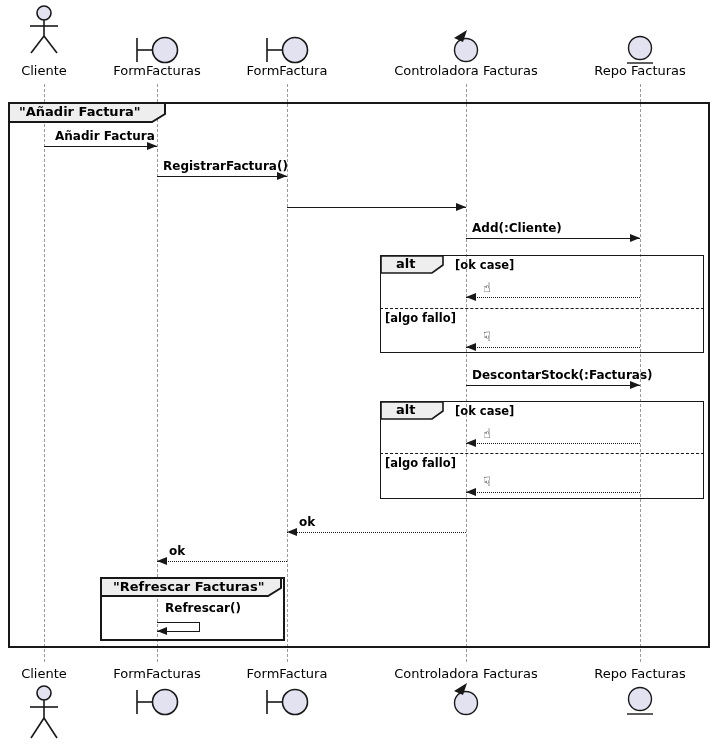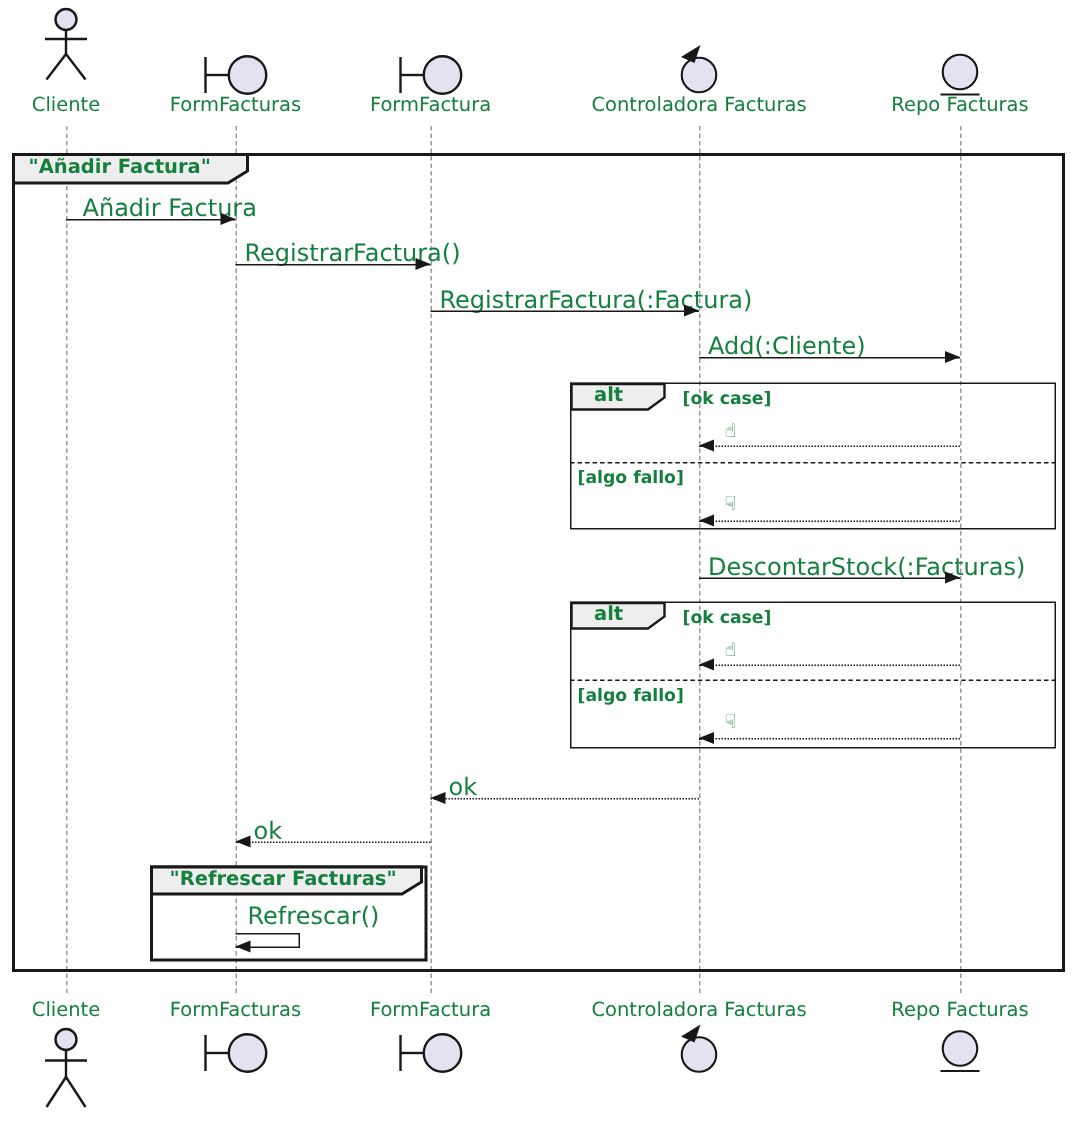--- a/index.html
+++ b/index.html
@@ -1,22 +1,22 @@
 <!DOCTYPE html>
 <html><head>
 <meta charset="utf-8">
 <style>
   html,body{margin:0;padding:0;background:#ffffff;}
   #stage{
     position:relative;width:717px;height:748px;background:#ffffff;overflow:hidden;
-    font-family:"DejaVu Sans","Liberation Sans",sans-serif;color:#15803d;
+    font-family:"DejaVu Sans","Liberation Sans",sans-serif;color:#000000;
   }
   .lifeline{position:absolute;width:0;top:84px;height:578px;border-left:1px dashed #9a9a9a;}
   .pname{position:absolute;transform:translateX(-50%);font-size:13px;white-space:nowrap;}
-  .msg{position:absolute;font-size:16px;white-space:nowrap;}
+  .msg{position:absolute;font-size:12px;white-space:nowrap;font-weight:bold;}
   .guard{position:absolute;font-size:11.5px;font-weight:bold;white-space:nowrap;text-align:center;}
   .op{position:absolute;font-size:13px;font-weight:bold;}
   .ftitle{position:absolute;font-size:13px;font-weight:bold;white-space:nowrap;}
   .line-s{position:absolute;height:0;border-top:1.3px solid #181818;}
   .line-d{position:absolute;height:0;border-top:1.3px dotted #181818;}
   .ah-r{position:absolute;width:0;height:0;border-top:4.5px solid transparent;border-bottom:4.5px solid transparent;border-left:10px solid #181818;}
   .ah-l{position:absolute;width:0;height:0;border-top:4.5px solid transparent;border-bottom:4.5px solid transparent;border-right:10px solid #181818;}
   .frame{position:absolute;border:2px solid #181818;box-sizing:border-box;background:transparent;}
   .altframe{position:absolute;border:1.6px solid #181818;box-sizing:border-box;background:transparent;}
   .divider{position:absolute;height:0;border-top:1.2px dashed #181818;}
@@ -77,21 +77,20 @@
   <div class="ftitle" style="left:19px;top:104px">"Añadir Factura"</div>
 
   <div class="msg" style="left:55px;top:129px">Añadir Factura</div>
   <div class="line-s" style="left:44px;top:146px;width:113px"></div>
   <div class="ah-r" style="left:147px;top:142px"></div>
 
   <div class="msg" style="left:163px;top:159px">RegistrarFactura()</div>
   <div class="line-s" style="left:157px;top:176px;width:130px"></div>
   <div class="ah-r" style="left:277px;top:172px"></div>
 
-  <div class="msg" style="left:293px;top:190px">RegistrarFactura(:Factura)</div>
   <div class="line-s" style="left:287px;top:207px;width:179px"></div>
   <div class="ah-r" style="left:456px;top:203px"></div>
 
   <div class="msg" style="left:472px;top:221px">Add(:Cliente)</div>
   <div class="line-s" style="left:466px;top:238px;width:174px"></div>
   <div class="ah-r" style="left:630px;top:234px"></div>
 
   <div class="altframe" style="left:380px;top:255px;width:324px;height:98px"></div>
   <svg style="left:380px;top:255px" width="66" height="20">
     <path d="M1,1 H63 V10 L52,18 H1 Z" fill="#EEEEEE" stroke="#181818" stroke-width="1.6"></path>

